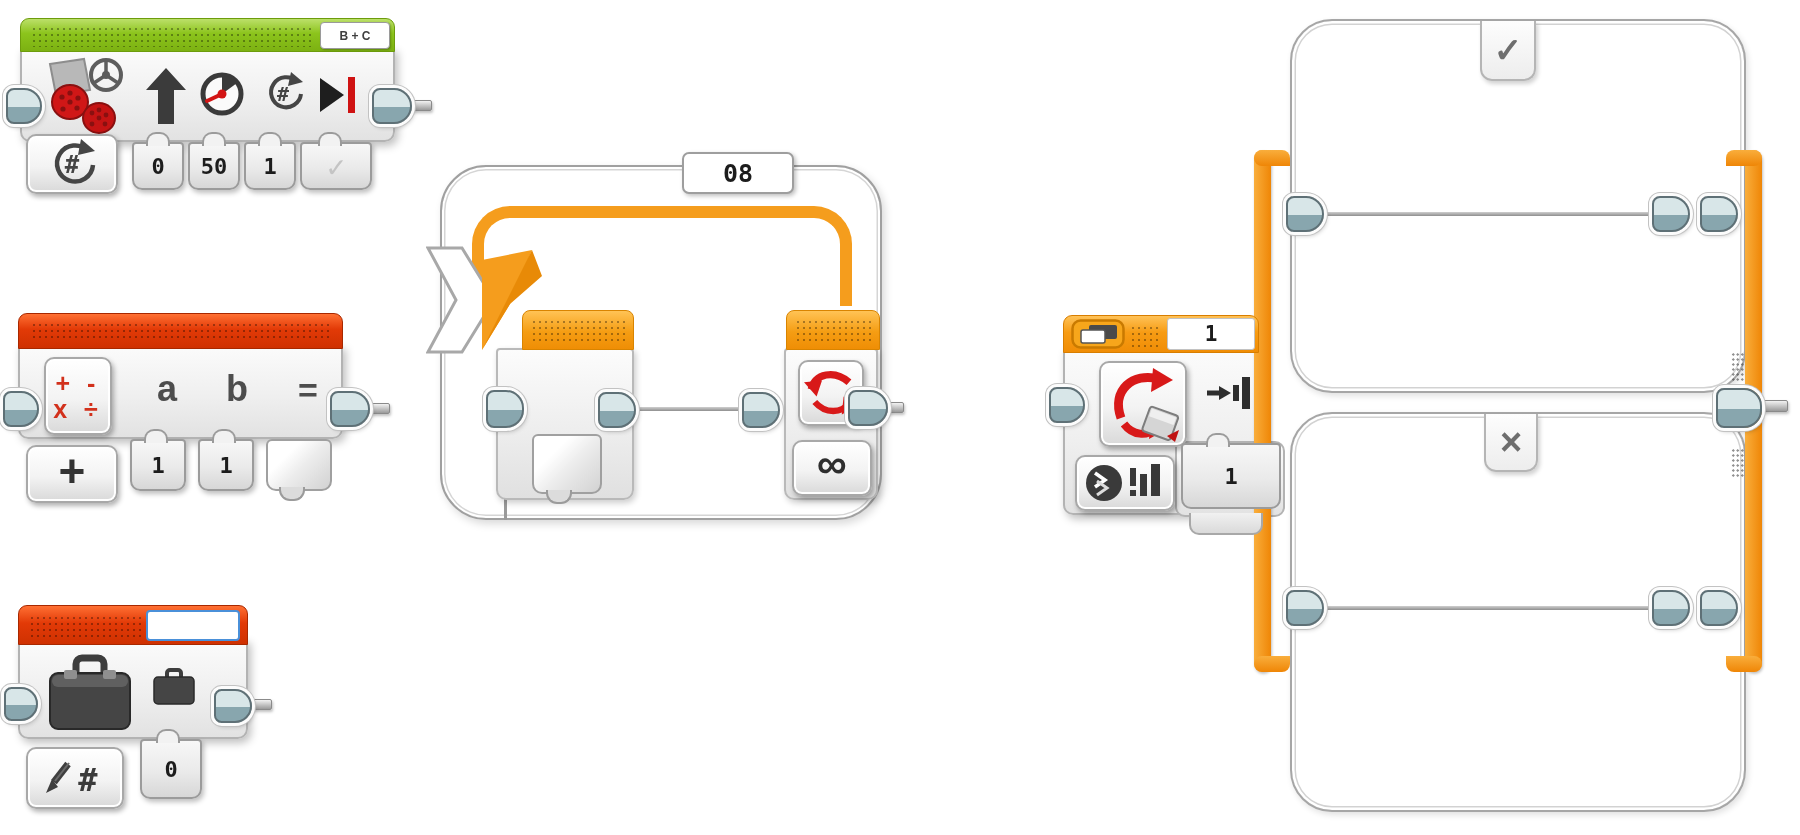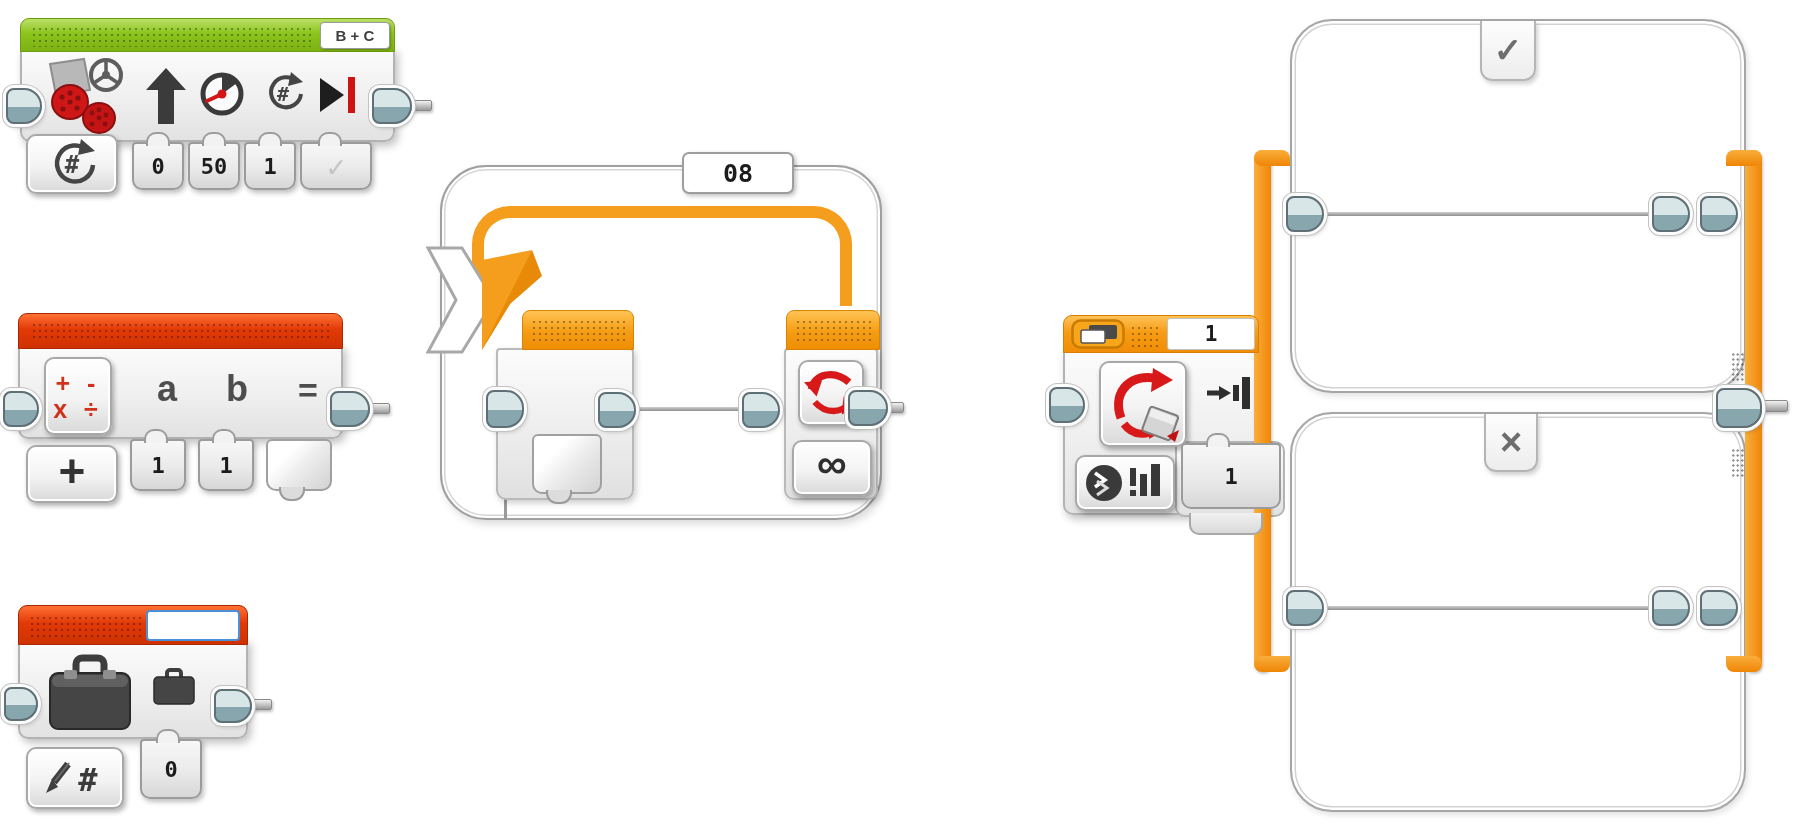--- a/index.html
+++ b/index.html
@@ -42,21 +42,21 @@
   .branch { position: absolute; background: #fff; border: 2px solid #a6a6a6; border-radius: 42px;
           box-shadow: inset 0 0 0 2.5px #fff, inset 0 0 0 4px #d2d2d2, 2px 3px 6px rgba(0,0,0,.12); z-index: 1; }
   .rail { position: absolute; width: 17px; background: linear-gradient(90deg, #f9ae3c, #ef8606); border-radius: 9px; box-shadow: 1px 2px 3px rgba(0,0,0,.25); z-index: 2; }
   .railhook { position: absolute; height: 16px; width: 36px; background: linear-gradient(#f9ae3c, #ef8606); z-index: 2; }
   .case-tab { position: absolute; background: linear-gradient(#fdfdfd, #ededed); border: 2px solid #b5b5b5; border-top: none; border-radius: 0 0 12px 12px;
           box-shadow: 2px 3px 4px rgba(0,0,0,.18); display: flex; align-items: center; justify-content: center; color: #6e6e6e; font-size: 34px; font-weight: bold; z-index: 3; }
   .gripdots { position: absolute; width: 13px; height: 30px; background-image: radial-gradient(rgba(70,70,70,.6) 1px, transparent 1.3px); background-size: 4.5px 5px; z-index: 3; }
   .subtab { position: absolute; background: linear-gradient(#f1f1f1, #dadada); border: 2px solid #a8a8a8; border-top: none; border-radius: 0 0 10px 10px; z-index: 2; }
 
   .portbox { position: absolute; background: #fff; border: 1px solid #9a9a9a; border-radius: 4px; box-shadow: 1px 1px 2px rgba(0,0,0,.25);
-          display: flex; align-items: center; justify-content: center; font-size: 15px; font-weight: bold; color: #3f3f3f; z-index: 3; }
+          display: flex; align-items: center; justify-content: center; font-size: 12px; font-weight: bold; color: #3f3f3f; z-index: 3; }
   .hdrfield { position: absolute; background: #fff; border: 1px solid #c2c2c2; border-radius: 3px; display: flex; align-items: center; justify-content: center;
           font-family: "DejaVu Sans Mono", monospace; font-weight: bold; font-size: 21px; color: #1c1c1c; z-index: 3; }
   .mathlbl { position: absolute; display: flex; align-items: center; justify-content: center; font-size: 36px; font-weight: bold; color: #4d4d4d; z-index: 3; }
   .namefield { position: absolute; background: #fff; border: 2px solid #4a90d9; border-radius: 4px; z-index: 3; font-size: 16px; padding: 0 4px; }
   .thinline { position: absolute; width: 3px; background: #9a9a9a; z-index: 2; }
 </style>
 </head>
 <body>
 
 <div class="stage">

